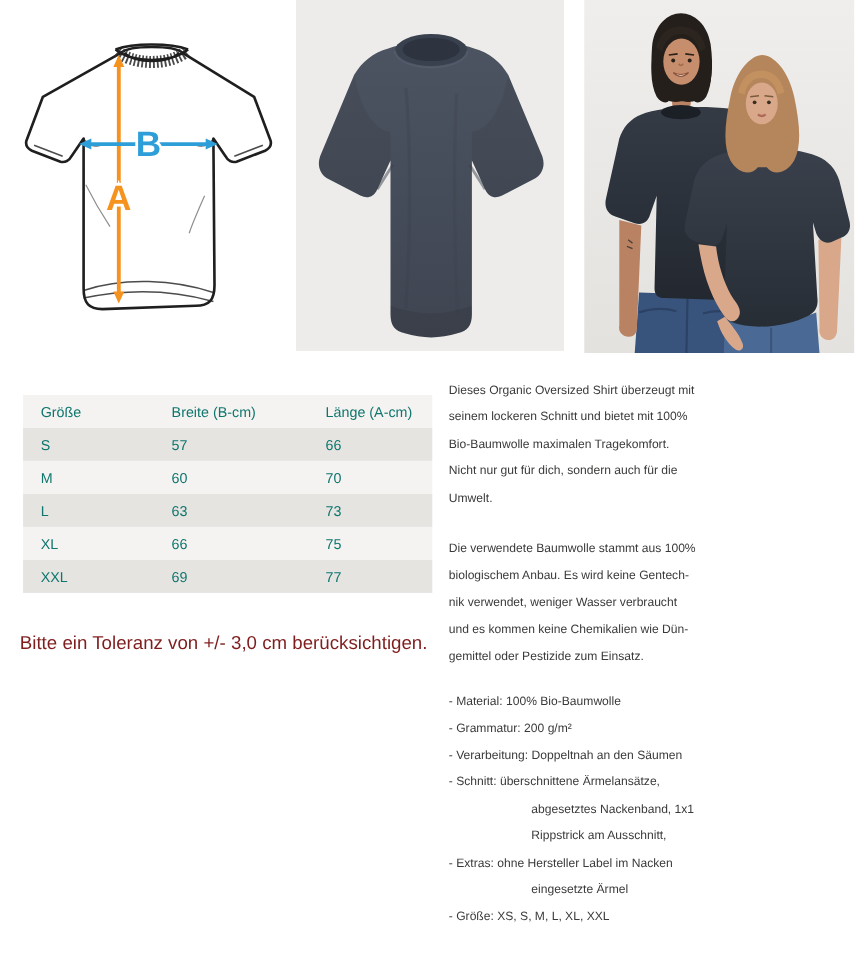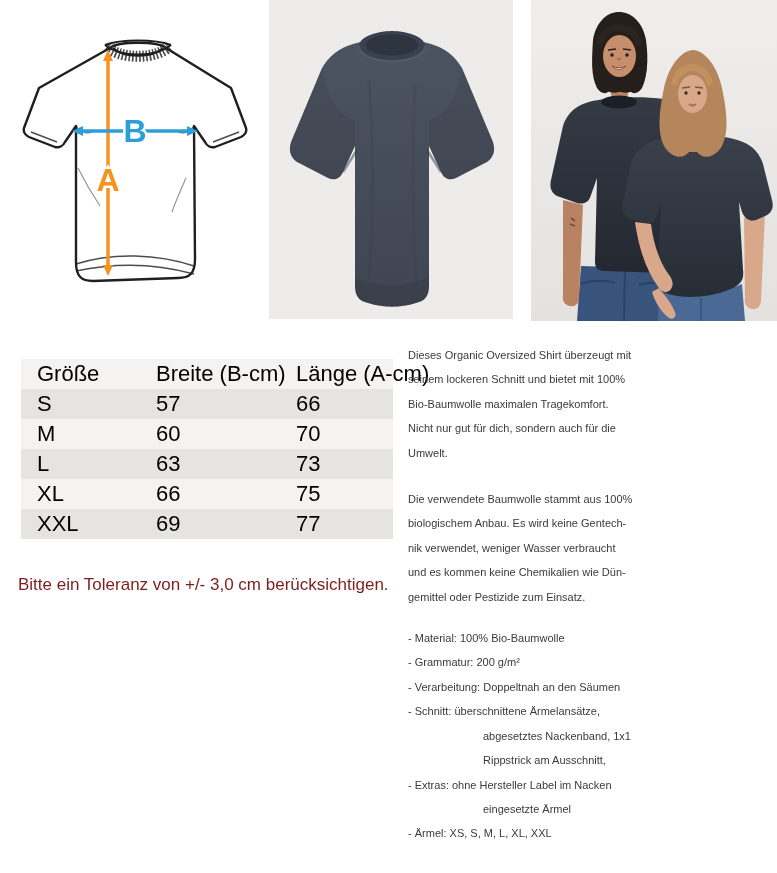--- a/index.html
+++ b/index.html
@@ -7,21 +7,21 @@
         font-family:"Liberation Sans",sans-serif;overflow:hidden;}
   .img-box{position:absolute;overflow:hidden;}
   #diagram{left:18px;top:28px;width:234px;height:262px;background:#fff;}
   #photo-shirt{left:269px;top:0;width:244px;height:319px;}
   #photo-models{left:531px;top:0;width:246px;height:321px;}
   .img-box svg{display:block;width:100%;height:100%;}
 
   
   .size-table{position:absolute;left:21px;top:359px;width:372px;
               border-collapse:collapse;table-layout:fixed;
-              font-size:22px;color:#000000;padding-left:44px;}
+              font-size:13px;color:#0f766e;padding-left:44px;}
   .size-table th,.size-table td{height:30px;padding:0 0 0 16px;text-align:left;
               font-weight:400;vertical-align:middle;white-space:nowrap;}
   .size-table thead tr{background:#f4f3f1;}
   .size-table tbody tr:nth-child(odd){background:#e6e4e1;}
   .size-table tbody tr:nth-child(even){background:#f4f3f1;}
 
   .tolerance{position:absolute;left:18px;top:575px;font-size:17px;
              color:#7f1d1d;white-space:nowrap;}
 
   
@@ -211,17 +211,17 @@
 gemittel oder Pestizide zum Einsatz.</p>
     <div>
       <div class="spec">- Material: 100% Bio-Baumwolle</div>
       <div class="spec">- Grammatur: 200 g/m²</div>
       <div class="spec">- Verarbeitung: Doppeltnah an den Säumen</div>
       <div class="spec">- Schnitt: überschnittene Ärmelansätze,</div>
       <div class="spec indent">abgesetztes Nackenband, 1x1</div>
       <div class="spec indent">Rippstrick am Ausschnitt,</div>
       <div class="spec">- Extras: ohne Hersteller Label im Nacken</div>
       <div class="spec indent">eingesetzte Ärmel</div>
-      <div class="spec">- Ärmel: XS, S, M, L, XL, XXL</div>
+      <div class="spec">- Größe: XS, S, M, L, XL, XXL</div>
     </div>
   </div>
 
 </div>
 
 </body></html>

